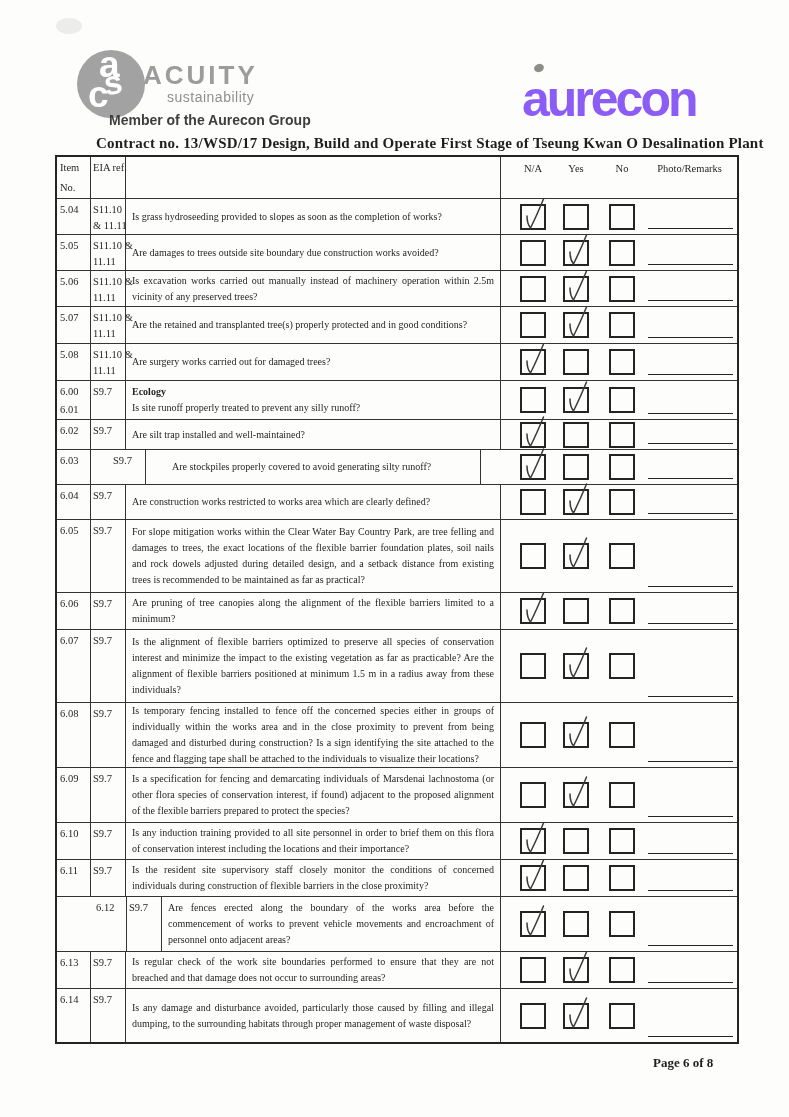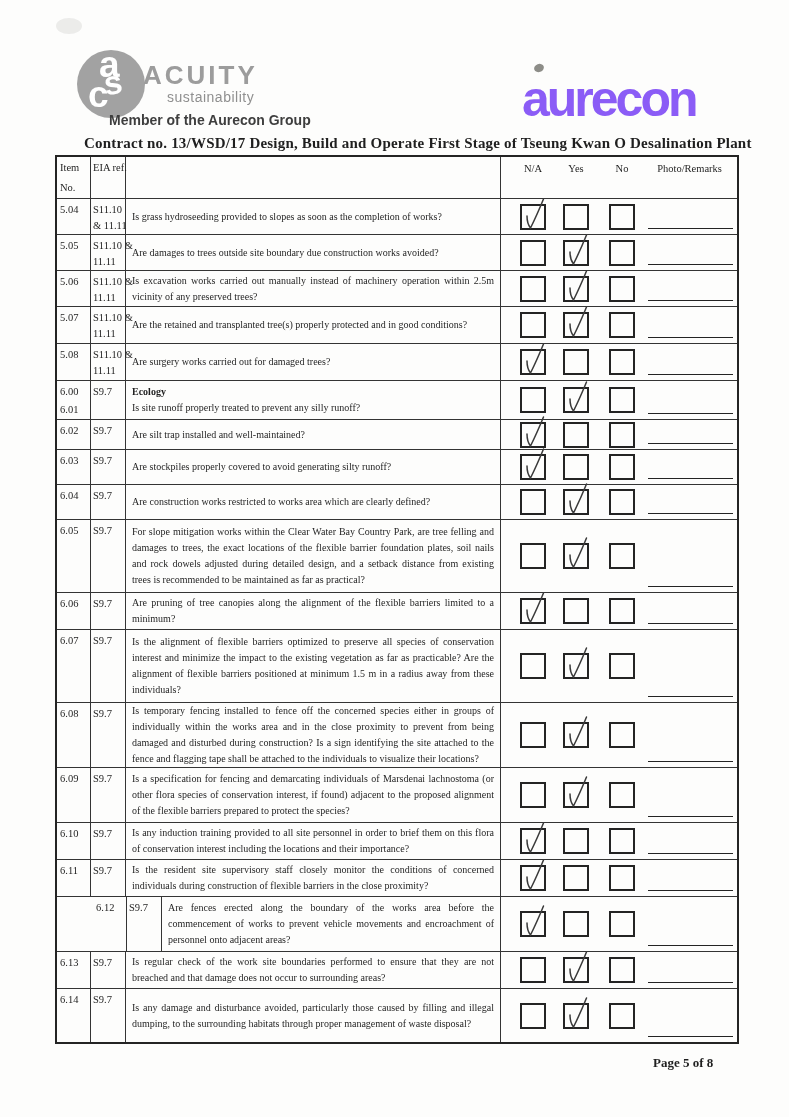--- a/index.html
+++ b/index.html
@@ -37,21 +37,21 @@
     font-family:"Liberation Sans",sans-serif;font-weight:bold;
     font-size:50px;letter-spacing:-3px;color:#8b5cf6;
   }
   .aurecon-dot{
     position:absolute;left:18px;top:2px;width:10px;height:8px;border-radius:50%;
     background:#8d8d88;transform:rotate(-20deg);
   }
   .scan-smudge{position:absolute;left:56px;top:18px;width:26px;height:16px;background:#ececea;border-radius:50%;}
   
   .doc-title{
-    position:absolute;left:84px;top:135px;width:660px;margin:0;
+    position:absolute;left:96px;top:135px;width:660px;margin:0;
     font-size:15px;font-weight:bold;white-space:nowrap;letter-spacing:0.2px;
   }
   
   .tbl{
     position:absolute;left:55px;top:155px;width:684px;
     border:2px solid #242424;box-sizing:border-box;background:#fdfdfc;
   }
   .thead,.trow{display:flex;box-sizing:border-box;}
   .thead{height:41px;}
   .trow{border-top:1px solid #343434;}
@@ -289,46 +289,46 @@
               <svg viewBox="0 0 22 22">
                 <path d="M5 10 C5 16 6.5 19.5 8.5 22 C12 15 17 4 21.5 -7"></path>
               </svg>
             </span>
       <span class="cb cb-yes"></span>
       <span class="cb cb-no"></span>
       <span class="remark-line"></span>
     </div>
   </div>
 
+  <div class="trow" style="height: 35px; gap: 20px;">
+    <div class="c-item">
+      <div class="item1">6.03</div>
+
+    </div>
+    <div class="c-eia">
+            <div>S9.7</div>
+          </div>
+    <div class="c-q">
+
+      <div class="q-text">Are stockpiles properly covered to avoid generating silty runoff?</div>
+    </div>
+    <div class="c-checks">
+      <span class="cb cb-na">
+              <svg viewBox="0 0 22 22">
+                <path d="M5 10 C5 16 6.5 19.5 8.5 22 C12 15 17 4 21.5 -7"></path>
+              </svg>
+            </span>
+      <span class="cb cb-yes"></span>
+      <span class="cb cb-no"></span>
+      <span class="remark-line"></span>
+    </div>
+  </div>
+
   <div class="trow" style="height: 35px;">
     <div class="c-item">
-      <div class="item1">6.03</div>
-
-    </div>
-    <div class="c-eia">
-            <div>S9.7</div>
-          </div>
-    <div class="c-q">
-
-      <div class="q-text">Are stockpiles properly covered to avoid generating silty runoff?</div>
-    </div>
-    <div class="c-checks">
-      <span class="cb cb-na">
-              <svg viewBox="0 0 22 22">
-                <path d="M5 10 C5 16 6.5 19.5 8.5 22 C12 15 17 4 21.5 -7"></path>
-              </svg>
-            </span>
-      <span class="cb cb-yes"></span>
-      <span class="cb cb-no"></span>
-      <span class="remark-line"></span>
-    </div>
-  </div>
-
-  <div class="trow" style="height: 35px;">
-    <div class="c-item">
       <div class="item1">6.04</div>
 
     </div>
     <div class="c-eia">
             <div>S9.7</div>
           </div>
     <div class="c-q">
 
       <div class="q-text">Are construction works restricted to works area which are clearly defined?</div>
     </div>
@@ -579,14 +579,14 @@
                 <path d="M5 10 C5 16 6.5 19.5 8.5 22 C12 15 17 4 21.5 -7"></path>
               </svg>
             </span>
       <span class="cb cb-no"></span>
       <span class="remark-line"></span>
     </div>
   </div>
 </div>
   </div>
 
-  <div class="page-footer">Page 5 of 8</div>
+  <div class="page-footer">Page 6 of 8</div>
 </div>
 
 </body></html>

